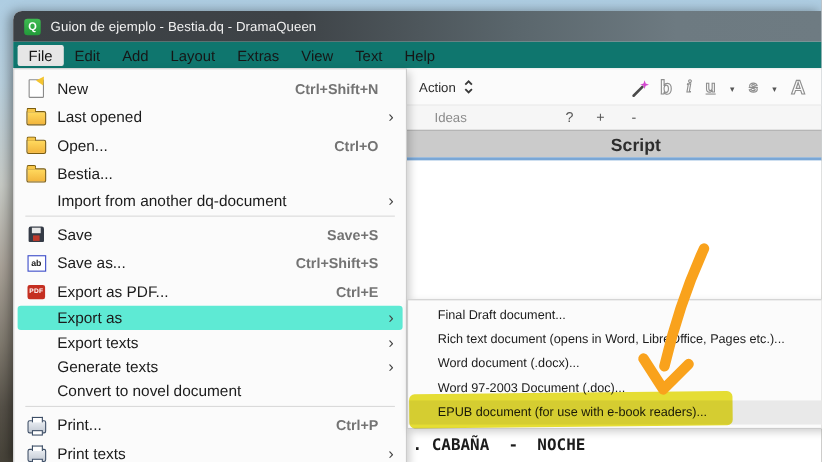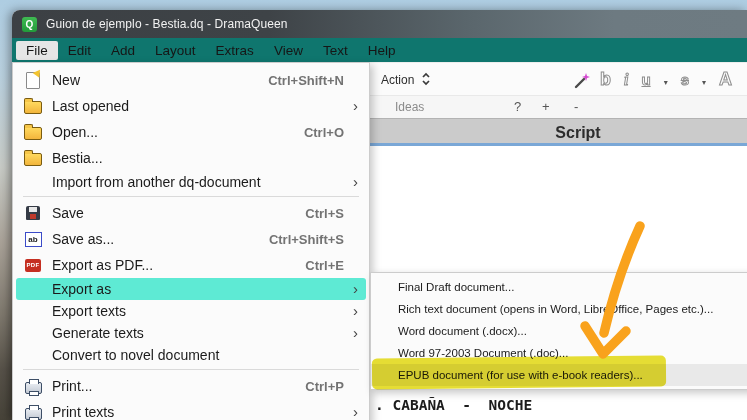--- a/index.html
+++ b/index.html
@@ -182,21 +182,21 @@
       <span class="micon"></span>
       <span class="mlabel">Import from another dq-document</span>
       <span class="marrow on"></span>
     </div>
     <div class="msep"></div>
     <div class="mrow">
       <span class="micon">
           <span class="icon-save"></span>
         </span>
       <span class="mlabel">Save</span>
-      <span class="mshort">Ctrl+S</span>
+      <span class="mshort">Save+S</span>
       <span class="marrow"></span>
     </div>
     <div class="mrow">
       <span class="micon">
           <span class="icon-saveas">ab</span>
         </span>
       <span class="mlabel">Save as...</span>
       <span class="mshort">Ctrl+Shift+S</span>
       <span class="marrow"></span>
     </div>

